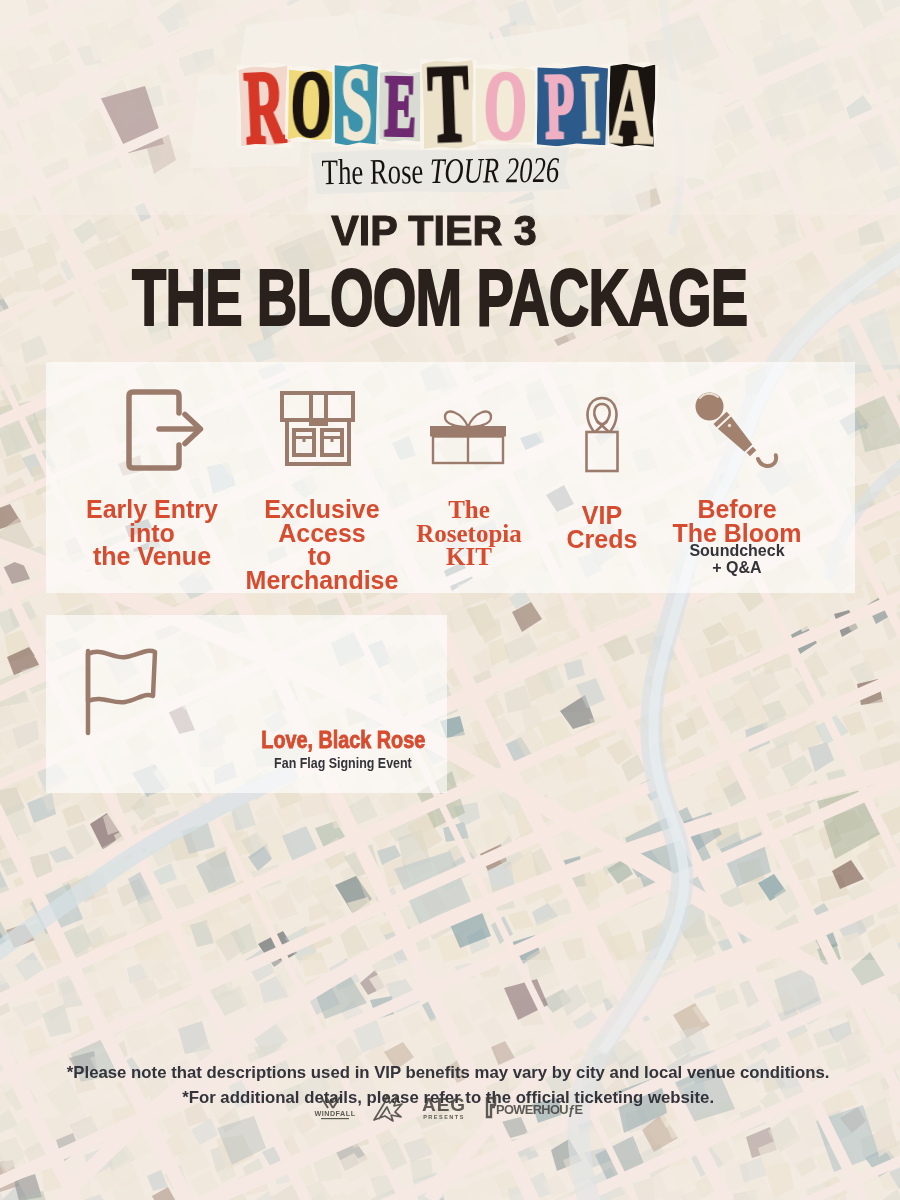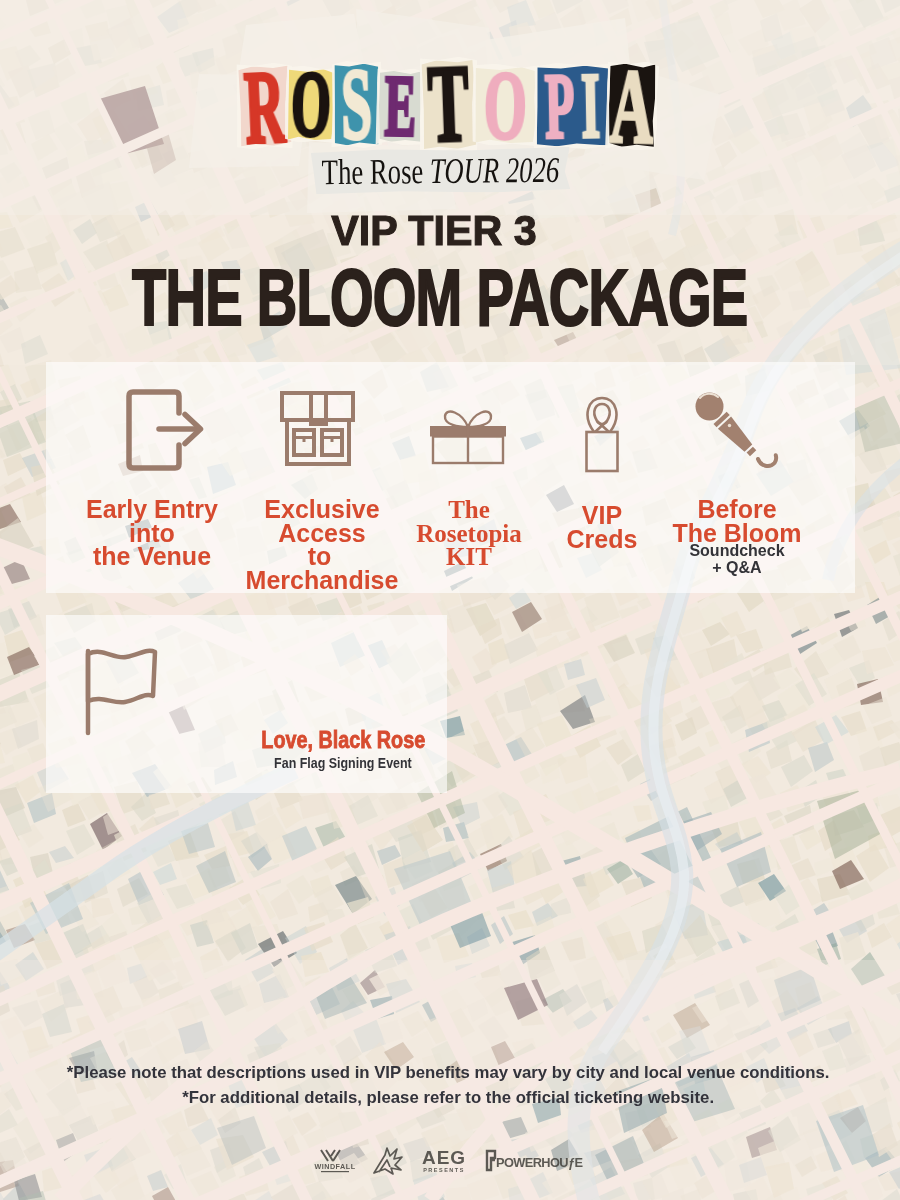--- a/index.html
+++ b/index.html
@@ -2141,21 +2141,21 @@
 </div>
 
 <div class="abs" style="left:213px;top:754px;width:260px;text-align:center;">
 <span class="cx" style="font-weight:bold;font-size:15px;color:#333338;transform:scale(0.83,1);">Fan Flag Signing Event</span>
 </div>
 
 <div class="abs" style="left:0;top:1060px;width:896px;text-align:center;">
 <span class="cx" style="font-weight:bold;font-size:17.3px;line-height:24.5px;color:#33333b;transform:scale(0.97,1);">*Please note that descriptions used in VIP benefits may vary by city and local venue conditions.<br>*For additional details, please refer to the official ticketing website.</span>
 </div>
 
-<div class="abs" style="left:0;top:1146px;width:900px;display:flex;justify-content:center;align-items:center;gap:14px;opacity:0.85;">
+<div class="abs" style="left:0;top:1093px;width:900px;display:flex;justify-content:center;align-items:center;gap:14px;opacity:0.85;">
 <svg width="44" height="26" viewBox="0 0 44 26">
 <g stroke="#43413c" stroke-width="2" fill="none">
 <path d="M8 2 L15 13 M13 2 L20 13 M20 13 L27 2 M18 8 L22 2"></path>
 </g>
 <text x="22" y="21" text-anchor="middle" font-family="Liberation Sans" font-weight="bold" font-size="7.2" fill="#43413c" letter-spacing="0.5">WINDFALL</text>
 <rect x="8" y="23" width="28" height="1.2" fill="#43413c"></rect>
 </svg>
 <svg width="34" height="30" viewBox="0 0 34 30">
 <g stroke="#43413c" stroke-width="1.7" fill="none" stroke-linejoin="round">
 <path d="M3 27 L14 9 L16 2 L19 10 L26 3 L23 13 L31 11 L24 19 L30 24 L20 22 L22 28 L14 23 Z M8 26 L16 14 L19 21"></path>

